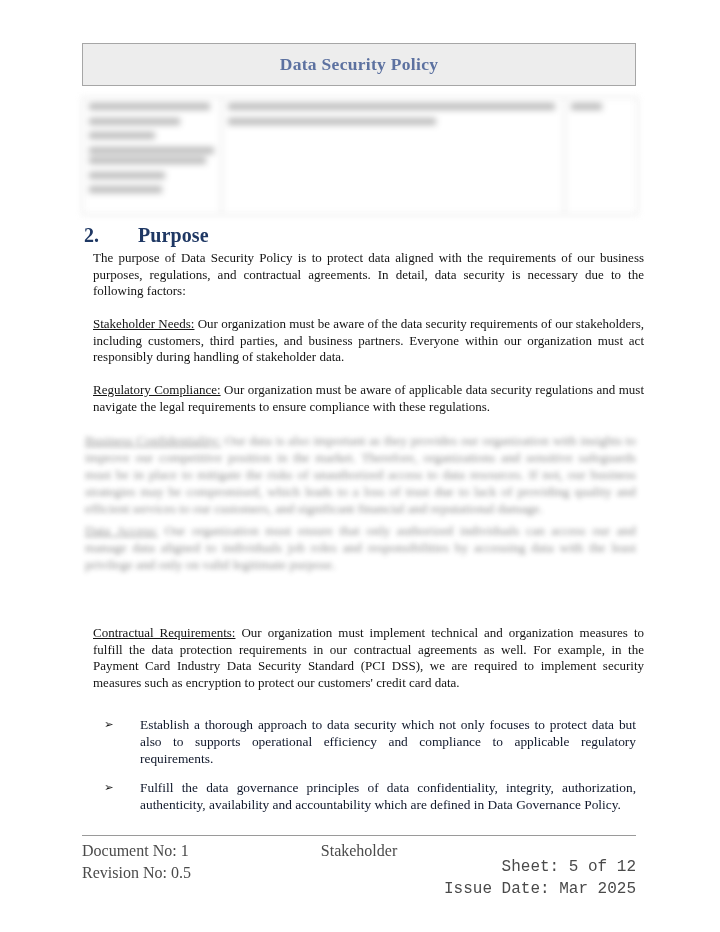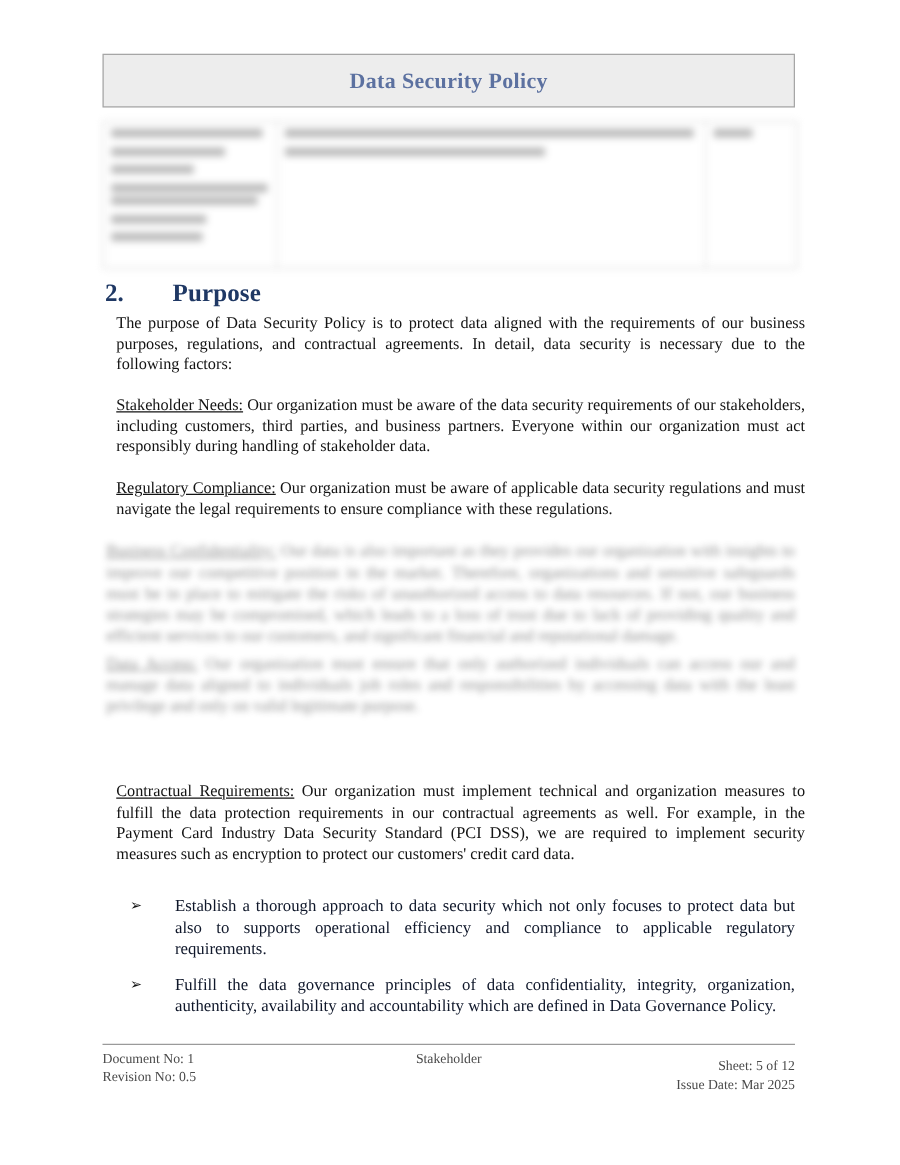--- a/index.html
+++ b/index.html
@@ -179,27 +179,27 @@
     width: 554px;
     height: 1px;
     background: #9a9a9a;
   }
   .footer {
     position: absolute;
     left: 82px;
     top: 840px;
     width: 554px;
     height: 34px;
-    font-size: 11px;
+    font-size: 16px;
     line-height: 1.38;
     color: #4a4a4a;
   }
   .f-left  { position: absolute; left: 0;  top: 0; text-align: left; }
   .f-mid   { position: absolute; left: 0; right: 0; top: 0; text-align: center; }
-  .f-right { position: absolute; right: 0; top: 6px; text-align: right; }
+  .f-right { position: absolute; right: 0; top: 16px; text-align: right; font-family: Liberation Mono, monospace; }
 </style>
 </head>
 <body>
 
 <div class="page">
 
   <div class="header-box">
     <div class="header-title">Data Security Policy</div>
   </div>
 
@@ -241,21 +241,21 @@
   <div class="body-col p6"><span class="lbl">Contractual Requirements:</span><span> Our organization must implement technical and organization measures to fulfill the data protection requirements in our contractual agreements as well. For example, in the Payment Card Industry Data Security Standard (PCI DSS), we are required to implement security measures such as encryption to protect our customers' credit card data.</span></div>
 
 
   <div class="bullets">
     <div class="bullet-item">
       <div class="bullet-mark">➢</div>
       <div class="bullet-text">Establish a thorough approach to data security which not only focuses to protect data but also to supports operational efficiency and compliance to applicable regulatory requirements.</div>
     </div>
     <div class="bullet-item">
       <div class="bullet-mark">➢</div>
-      <div class="bullet-text">Fulfill the data governance principles of data confidentiality, integrity, organization, authenticity, availability and accountability which are defined in Data Governance Policy.</div>
+      <div class="bullet-text">Fulfill the data governance principles of data confidentiality, integrity, authorization, authenticity, availability and accountability which are defined in Data Governance Policy.</div>
     </div>
   </div>
 
   <div class="footer-rule"></div>
   <div class="footer">
     <div class="f-left">
       <div>Document No: 1</div>
       <div>Revision No: 0.5</div>
     </div>
     <div class="f-mid">

